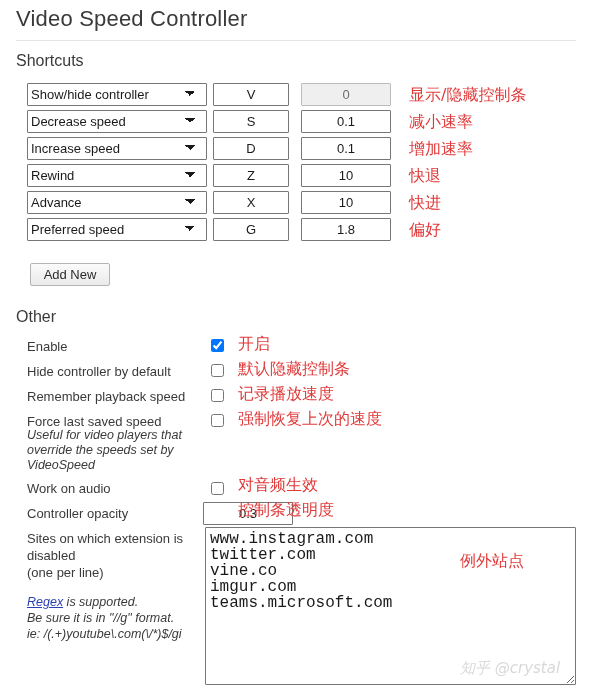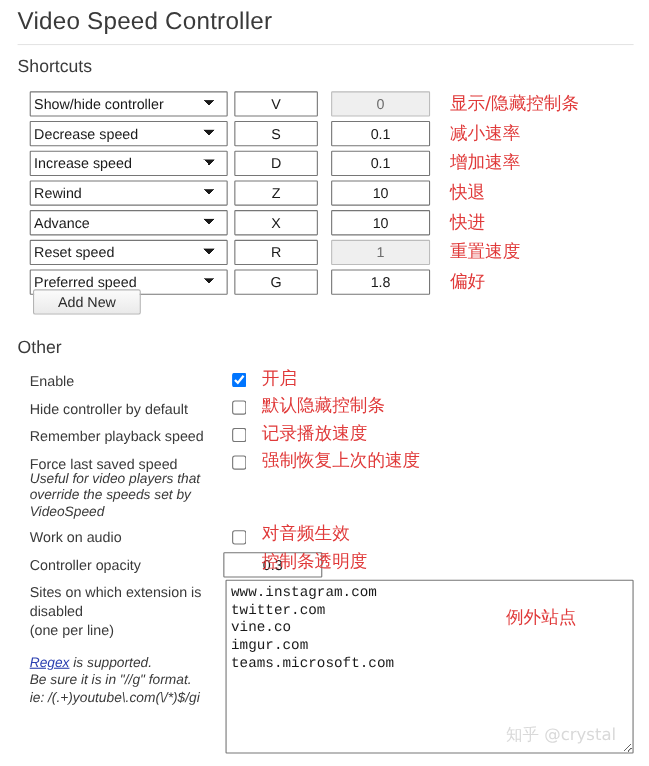--- a/index.html
+++ b/index.html
@@ -112,21 +112,21 @@
     color: #e03a3a;
     white-space: nowrap;
     line-height: 1;
   }
 
   
   .add-new-button {
     position: absolute;
     left: 30px;
     top: 263px;
-    width: 98px;
+    width: 80px;
     height: 23px;
     font-family: "Liberation Sans", "DejaVu Sans", sans-serif;
     font-size: 13px;
     color: #2b2b2b;
     background: linear-gradient(#fbfbfb, #eaeaea);
     border: 1px solid #b4b4b4;
     border-radius: 2px;
     padding: 0;
     cursor: pointer;
   }
@@ -235,21 +235,21 @@
   }
 
   textarea.sites-textarea {
     position: absolute;
     left: 205px;
     top: 527px;
     width: 371px;
     height: 158px;
     box-sizing: border-box;
     font-family: "Liberation Mono", "DejaVu Sans Mono", monospace;
-    font-size: 13px;
+    font-size: 16px;
     line-height: 16px;
     color: #1a1a1a;
     background: #ffffff;
     border: 1px solid #767676;
     border-radius: 1px;
     padding: 3px 4px;
     resize: both;
     overflow: hidden;
     white-space: pre;
   }
@@ -258,20 +258,21 @@
   .watermark {
     position: absolute;
     left: 460px;
     top: 659px;
     font-family: "DejaVu Sans", "Liberation Sans", sans-serif;
     font-size: 15px;
     color: #d9d9d9;
     white-space: nowrap;
     pointer-events: none;
     user-select: none;
+    font-style: italic;
   }
 </style>
 </head>
 <body>
 
 <div class="page-title">Video Speed Controller</div>
 <div class="header-rule"></div>
 
 <div class="section-heading" id="shortcuts-heading">Shortcuts</div>
 
@@ -356,36 +357,20 @@
         <input class="key-input" type="text" readonly="" value="X" style="">
       </td>
       <td class="cell-value">
         <input class="value-input" type="text" value="10" style="">
       </td>
       <td class="cell-note">
         <span class="cn-note">快进</span>
       </td>
     </tr>
 
-    <tr>
-      <td class="cell-action">
-        <select class="action-select">
-          <option>Reset speed</option>
-        </select>
-      </td>
-      <td class="cell-key">
-        <input class="key-input" type="text" readonly="" value="R" style="">
-      </td>
-      <td class="cell-value">
-        <input class="value-input" type="text" disabled="" value="1" style="">
-      </td>
-      <td class="cell-note">
-        <span class="cn-note">重置速度</span>
-      </td>
-    </tr>
 
     <tr>
       <td class="cell-action">
         <select class="action-select">
           <option>Preferred speed</option>
         </select>
       </td>
       <td class="cell-key">
         <input class="key-input" type="text" readonly="" value="G" style="">
       </td>

